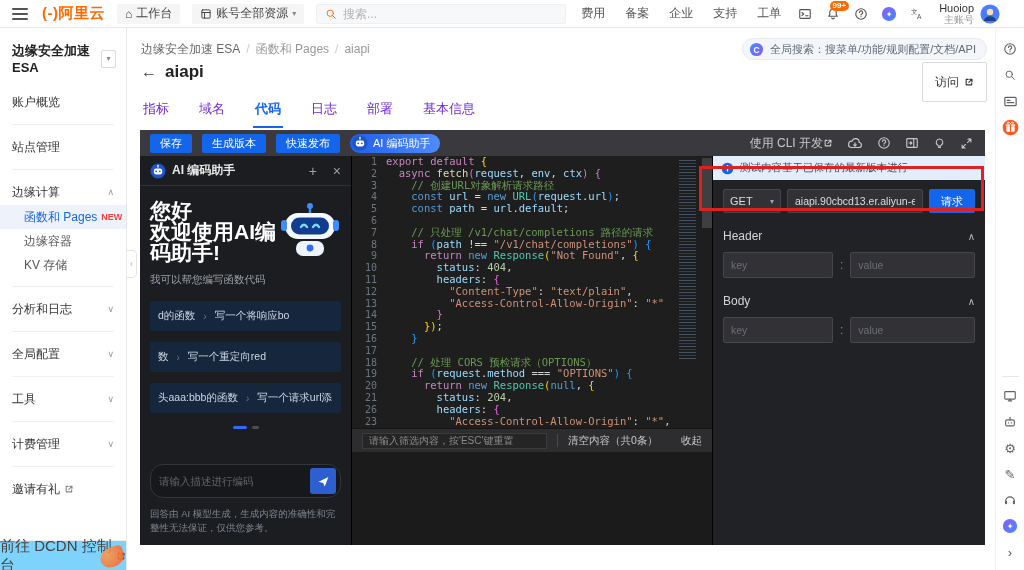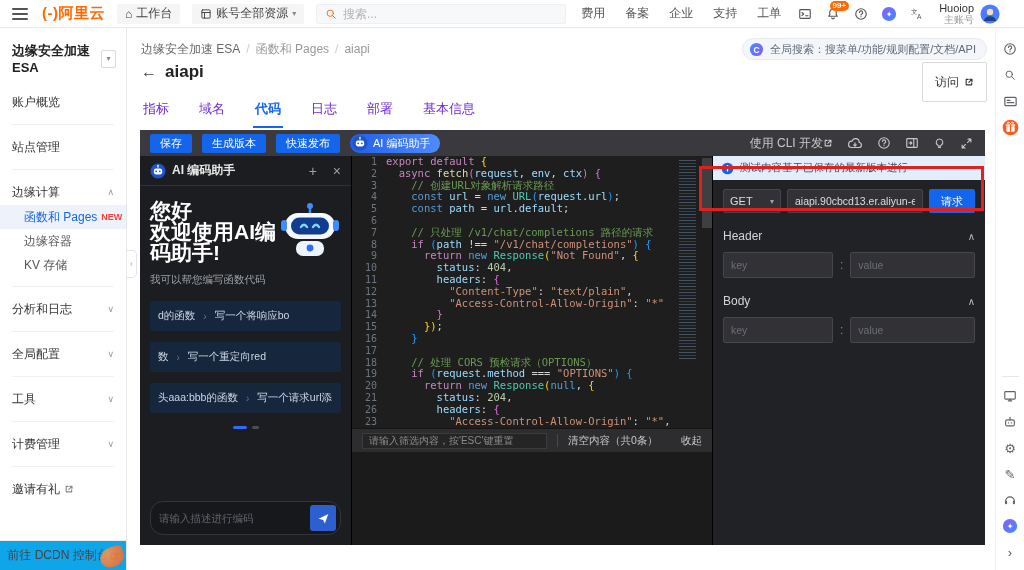--- a/index.html
+++ b/index.html
@@ -35,21 +35,21 @@
     justify-content:center; color:#888; font-size:8px; cursor:pointer; background:#fff;}
   .side-list { flex:1; overflow:hidden; padding-top:8px;}
   .s-item { height:26px; display:flex; align-items:center; padding-left:12px; color:#333; cursor:pointer; gap:4px;}
   .s-group { height:26px; display:flex; align-items:center; padding:0 12px; color:#333; cursor:pointer; justify-content:space-between;}
   .s-child { height:24px; display:flex; align-items:center; padding-left:24px; color:#555; cursor:pointer; gap:4px; font-size:12px;}
   .s-child.active { background:#eef3fb; color:#1366ec; }
   .s-badge { color:#f53f3f; font-size:9px; font-weight:bold; }
   .s-div { height:1px; background:#f0f0f0; margin:9px 12px; }
   .s-chev { color:#999; font-size:9px; }
   .side-foot { border-top:1px solid #ededed; height:30px; display:flex; align-items:center; justify-content:center;
-    font-size:12px; color:#444; cursor:pointer; position:relative; background:#0ea5e9;}
+    font-size:15px; color:#444; cursor:pointer; position:relative; background:#7dd3fc;}
   .side-decor { position:absolute; right:2px; bottom:3px; width:24px; height:20px;
     background:radial-gradient(circle at 30% 30%, #ff9a4d, #ff5a1e); border-radius:60% 20% 55% 45%; opacity:.85; transform:rotate(-15deg);}
 
   
   .rail { position:absolute; top:28px; right:0; width:29px; bottom:0; background:#fff; border-left:1px solid #f0f0f0;
     display:flex; flex-direction:column; align-items:center; z-index:10; padding-top:8px;}
   .rail-ic { width:20px; height:20px; display:flex; align-items:center; justify-content:center; color:#5f6368;
     margin:3px 0; cursor:pointer; font-size:13px;}
   .rail-div { width:17px; height:1px; background:#e8e8e8; margin:6px 0; }
   .rail-spacer { flex:1; }
@@ -550,20 +550,21 @@
               <span class="dot"></span>
           </div>
           <div class="ai-input">
             <input placeholder="请输入描述进行编码" style="">
             <span class="send-btn" id="send-plane">
                 <svg width="13" height="13" viewBox="0 0 16 16">
                   <path d="M2 8.4 14 2.4 9.6 14l-2-4.2L2 8.4z" fill="#fff"></path>
                 </svg>
               </span>
           </div>
+          <div class="ai-disc">回答由 AI 模型生成，生成内容的准确性和完整性无法保证，仅供您参考。</div>
         </div>
       </div>
 
       <div class="ecode">
         <div class="code-scroll">
           <div class="gutter" id="gutter">
               <div class="gl">1</div>
               <div class="gl">2</div>
               <div class="gl">3</div>
               <div class="gl">4</div>

